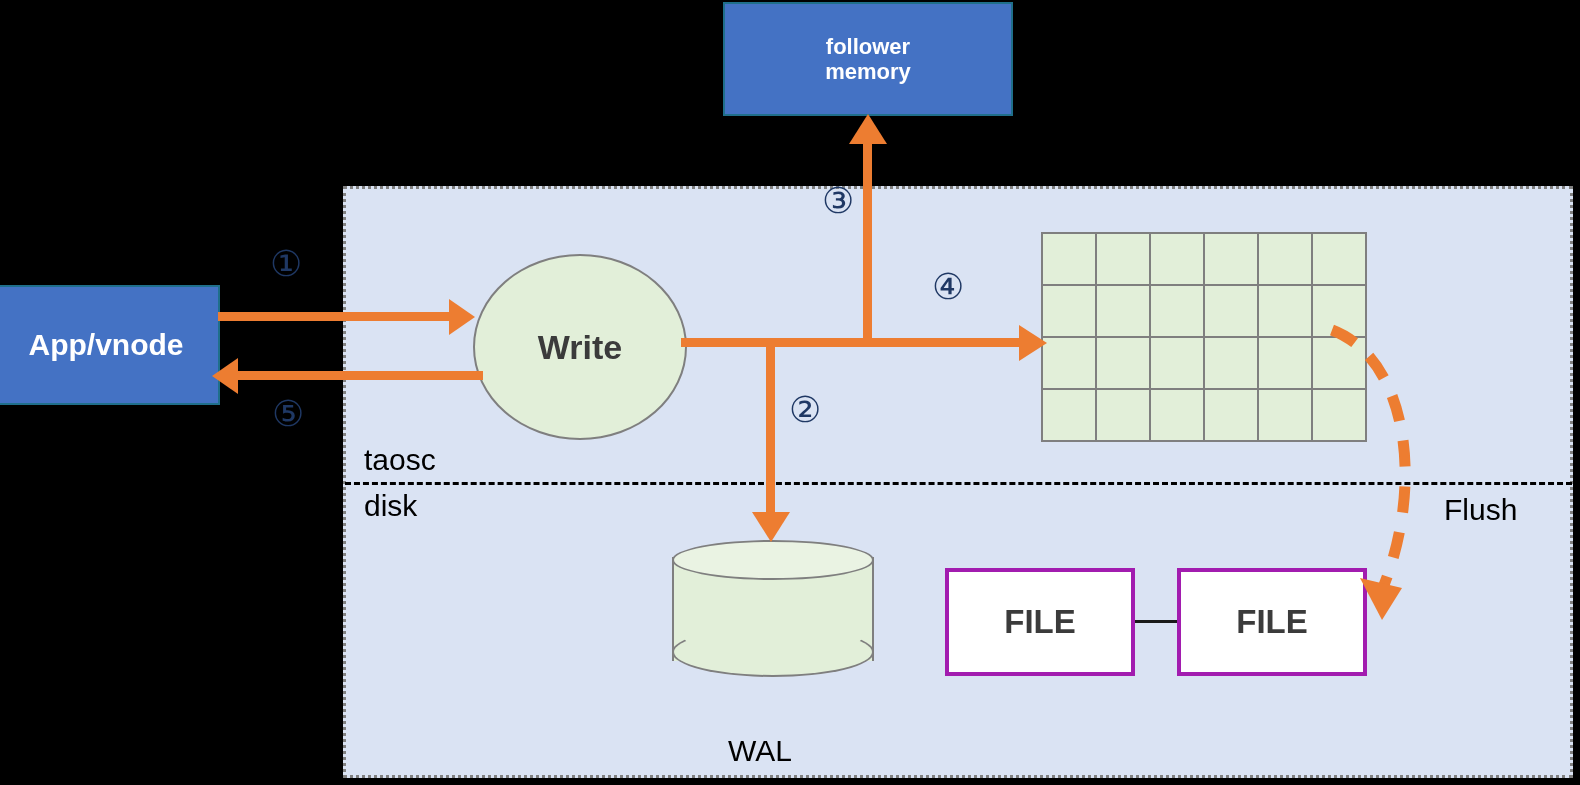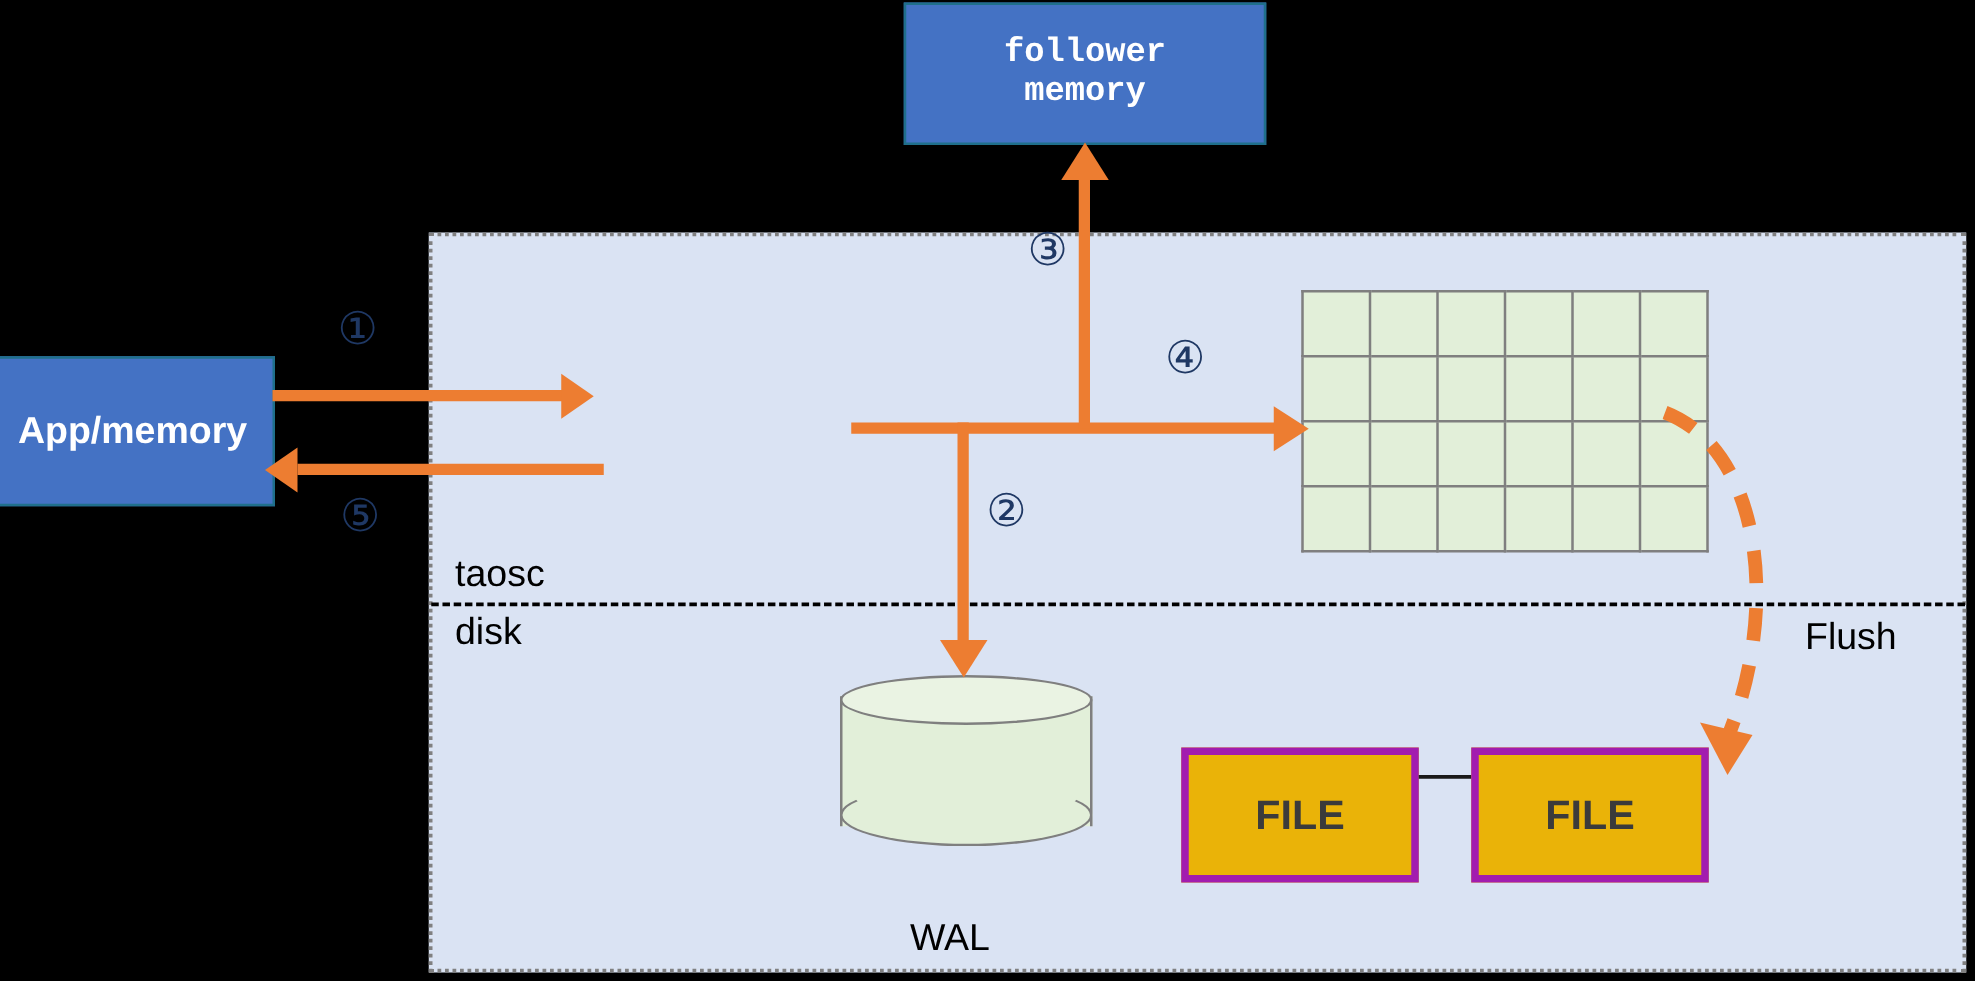--- a/index.html
+++ b/index.html
@@ -26,22 +26,21 @@
     border:2px solid #1f6f8b;
     box-sizing:border-box;
     display:flex;align-items:center;justify-content:center;
     text-align:center;
     color:#ffffff;
     font-weight:bold;
     line-height:1.15;
   }
   #follower-vnode{
     left:723px;top:2px;width:290px;height:114px;
-    font-size:27px;
-    font-family:Liberation Mono, monospace;
+    font-size:22px;
   }
   #app-taosc{
     left:-8px;top:285px;width:228px;height:120px;
     font-size:30px;
   }
 
   
   #write-node{
     left:473px;top:254px;width:210px;height:182px;
     background:#e2efd9;
@@ -85,25 +84,25 @@
   #wal-cyl .top{
     position:absolute;left:0;top:0;width:100%;height:40px;
     background:#eaf3e3;
     border:2px solid #7f7f7f;
     border-radius:50%;
     box-sizing:border-box;
   }
 
   
   .file-box{
-    background:#eab308;
-    border:6px solid #a21caf;
+    background:#ffffff;
+    border:4px solid #a21caf;
     box-sizing:border-box;
     display:flex;align-items:center;justify-content:center;
-    color:#3b3b3b;font-size:33px;font-weight:bold;margin-top:30px;
+    color:#3b3b3b;font-size:33px;font-weight:bold;
   }
   #file-1{left:945px;top:568px;width:190px;height:108px;}
   #file-2{left:1177px;top:568px;width:190px;height:108px;}
   #file-link{
     left:1135px;top:620px;width:43px;height:3px;background:#1a1a1a;
   }
 
   
   .plain{color:#000000;font-size:30px;white-space:nowrap;}
   #label-memory{left:364px;top:443px;}
@@ -191,23 +190,26 @@
       <div>follower</div>
       <div>memory</div>
     </div>
   </div>
 
   <div class="abs" id="leader-panel"></div>
 
   <div class="abs" id="mem-disk-line"></div>
 
   <div class="abs blue-box" id="app-taosc">
-    <span>App/memory</span>
-  </div>
-
+    <span>App/vnode</span>
+  </div>
+
+  <div class="abs" id="write-node">
+    <span>Write</span>
+  </div>
 
   <table class="abs" id="mem-grid">
     <tbody>
       <tr>
         <td></td>
           <td></td>
           <td></td>
         <td></td>
           <td></td>
           <td></td>

